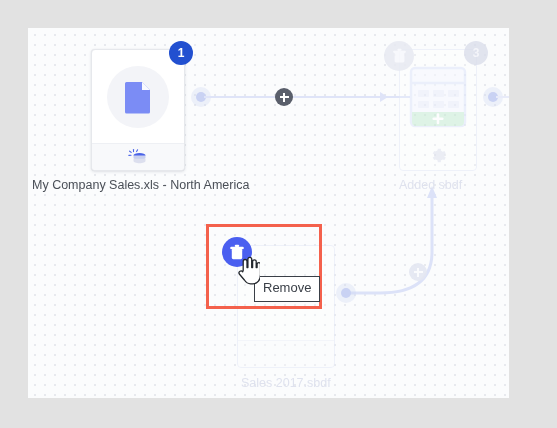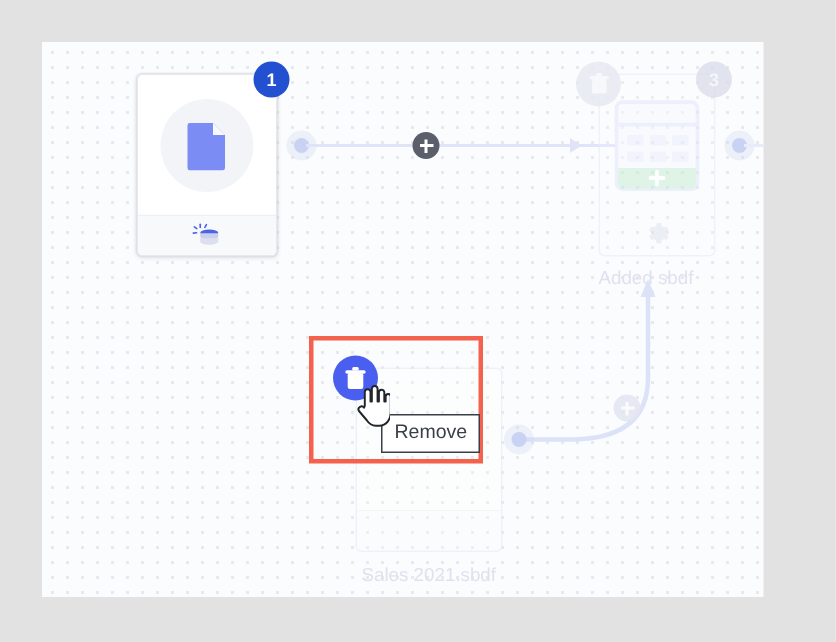--- a/index.html
+++ b/index.html
@@ -281,20 +281,21 @@
           <g stroke="#4a63e8" stroke-width="1.1" stroke-linecap="round">
             <line x1="5.5" y1="1.5" x2="5.5" y2="3.6"></line>
             <line x1="1.6" y1="3.2" x2="3.2" y2="4.4"></line>
             <line x1="0.9" y1="7.4" x2="3.0" y2="7.2"></line>
             <line x1="9.6" y1="1.8" x2="8.6" y2="3.6"></line>
           </g>
         </svg>
       </div>
     </div>
     <div class="badge" style="left:141px; top:13px;">1</div>
+    <div class="node-label" style="left:4px; top:150px;">My Company Sales.xls - North America</div>
 
     <div class="node ghost" style="left:371px; top:21px; width:78px; height:122px;">
       <div class="node-body" style="bottom:36px; top:10px;">
         <svg width="58" height="62" viewBox="0 0 58 62">
           <rect x="2" y="2" width="54" height="58" rx="4" fill="#f6f8ff" stroke="#dfe6fb" stroke-width="2.5"></rect>
           <line x1="3" y1="17" x2="55" y2="17" stroke="#dfe6fb" stroke-width="2.5"></line>
           <g fill="#e9edfb">
             <rect x="9" y="24" width="11" height="7" rx="1"></rect>
             <rect x="24" y="24" width="11" height="7" rx="1"></rect>
             <rect x="39" y="24" width="11" height="7" rx="1"></rect>
@@ -336,21 +337,21 @@
           <g stroke="#c6cef0" stroke-width="1.1" stroke-linecap="round">
             <line x1="5.5" y1="1.5" x2="5.5" y2="3.6"></line>
             <line x1="1.6" y1="3.2" x2="3.2" y2="4.4"></line>
             <line x1="0.9" y1="7.4" x2="3.0" y2="7.2"></line>
             <line x1="9.6" y1="1.8" x2="8.6" y2="3.6"></line>
           </g>
         </svg>
       </div>
       <div class="node-footer"></div>
     </div>
-    <div class="node-label ghost-label" style="left:213px; top:348px;">Sales 2021.sbdf</div>
+    <div class="node-label ghost-label" style="left:213px; top:348px;">Sales 2017.sbdf</div>
 
     <div class="trash-badge" style="left:194px; top:209px;">
       <svg width="16" height="17" viewBox="0 0 15 16">
         <rect x="2.6" y="4.4" width="9.8" height="10" rx="1.4" fill="#ffffff"></rect>
         <rect x="1.1" y="2.7" width="12.8" height="2.2" rx="1.1" fill="#ffffff"></rect>
         <rect x="5.4" y="0.7" width="4.2" height="2.2" rx="1" fill="#ffffff"></rect>
       </svg>
     </div>
 
     <div id="selection-box" style="left:178px; top:196px; width:116px; height:85px;"></div>

